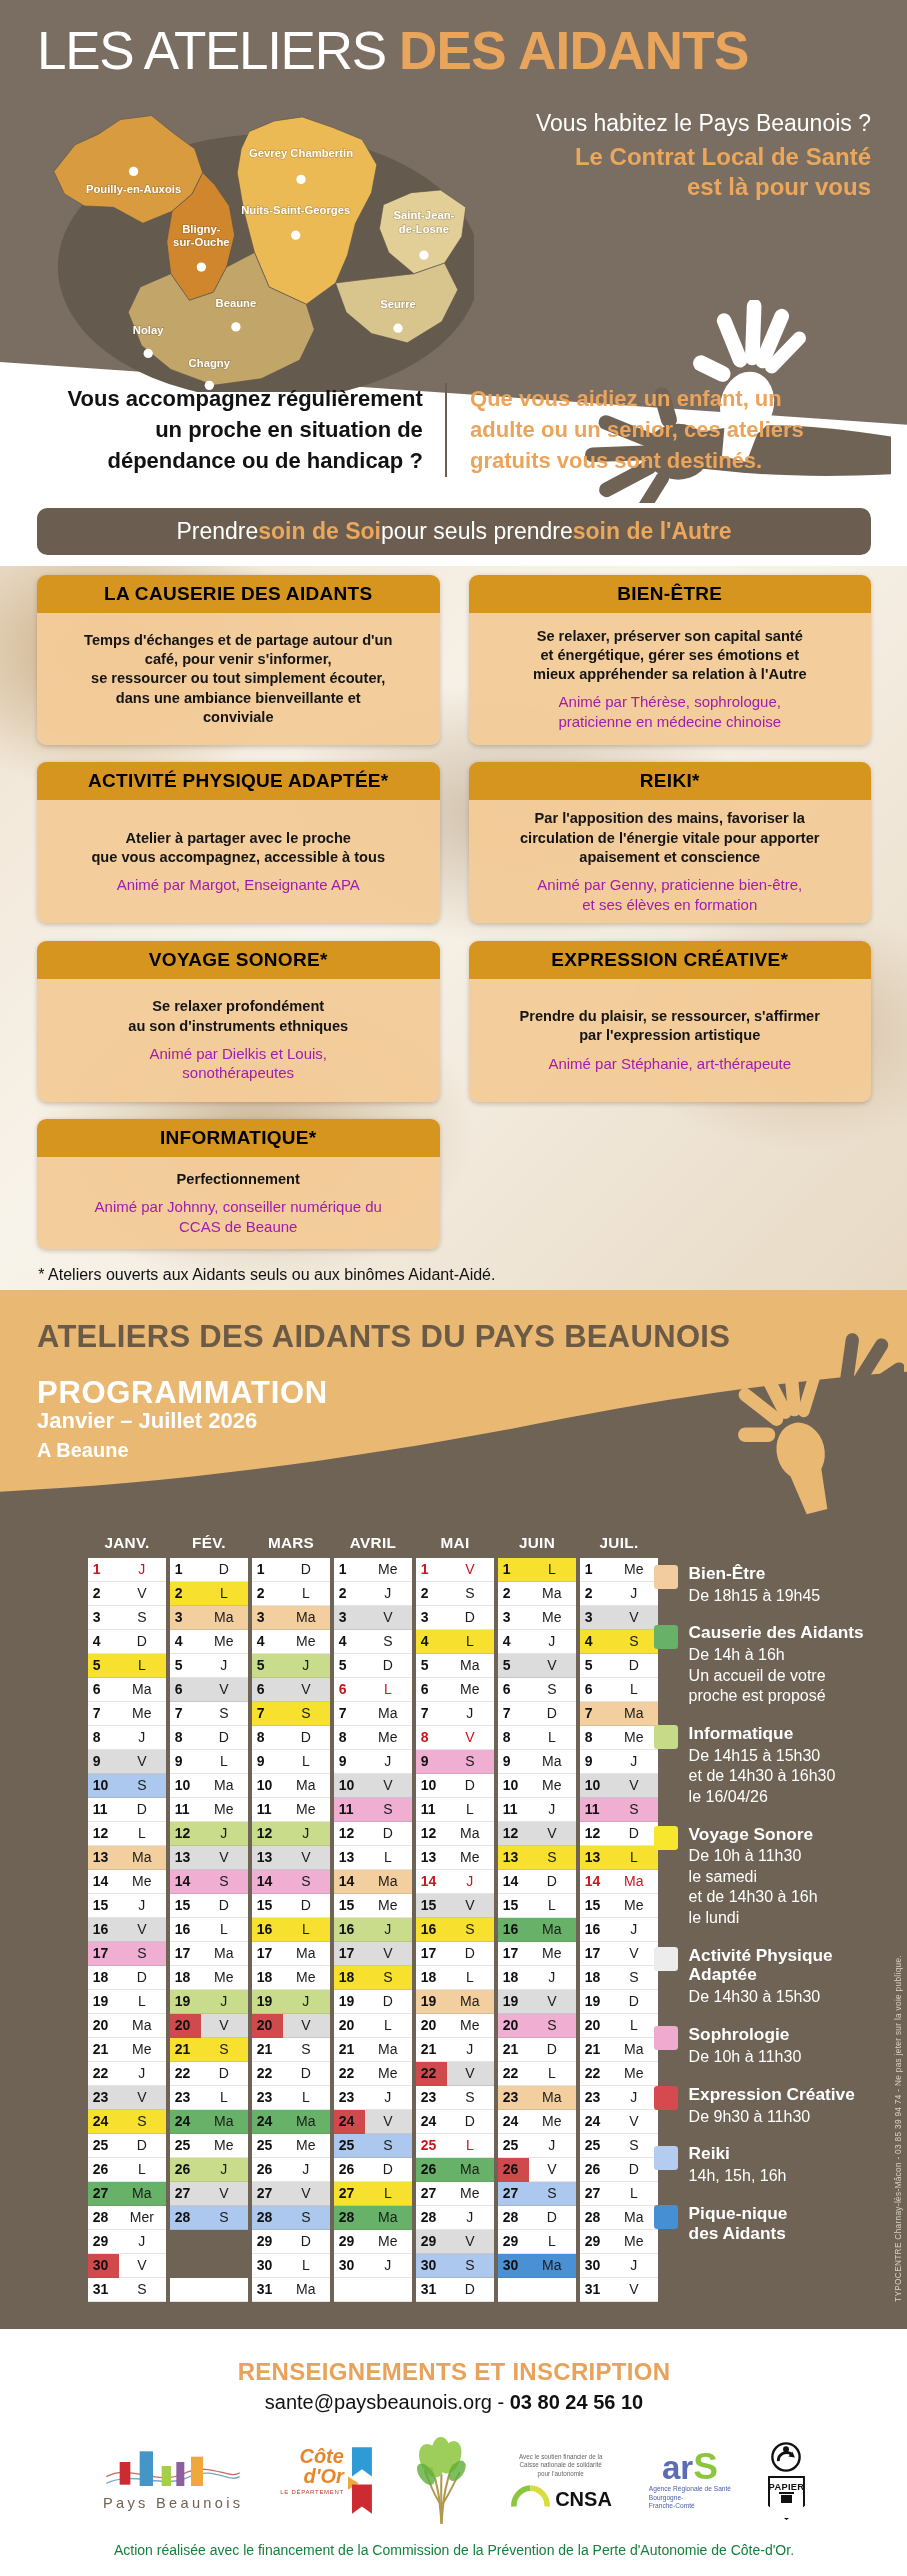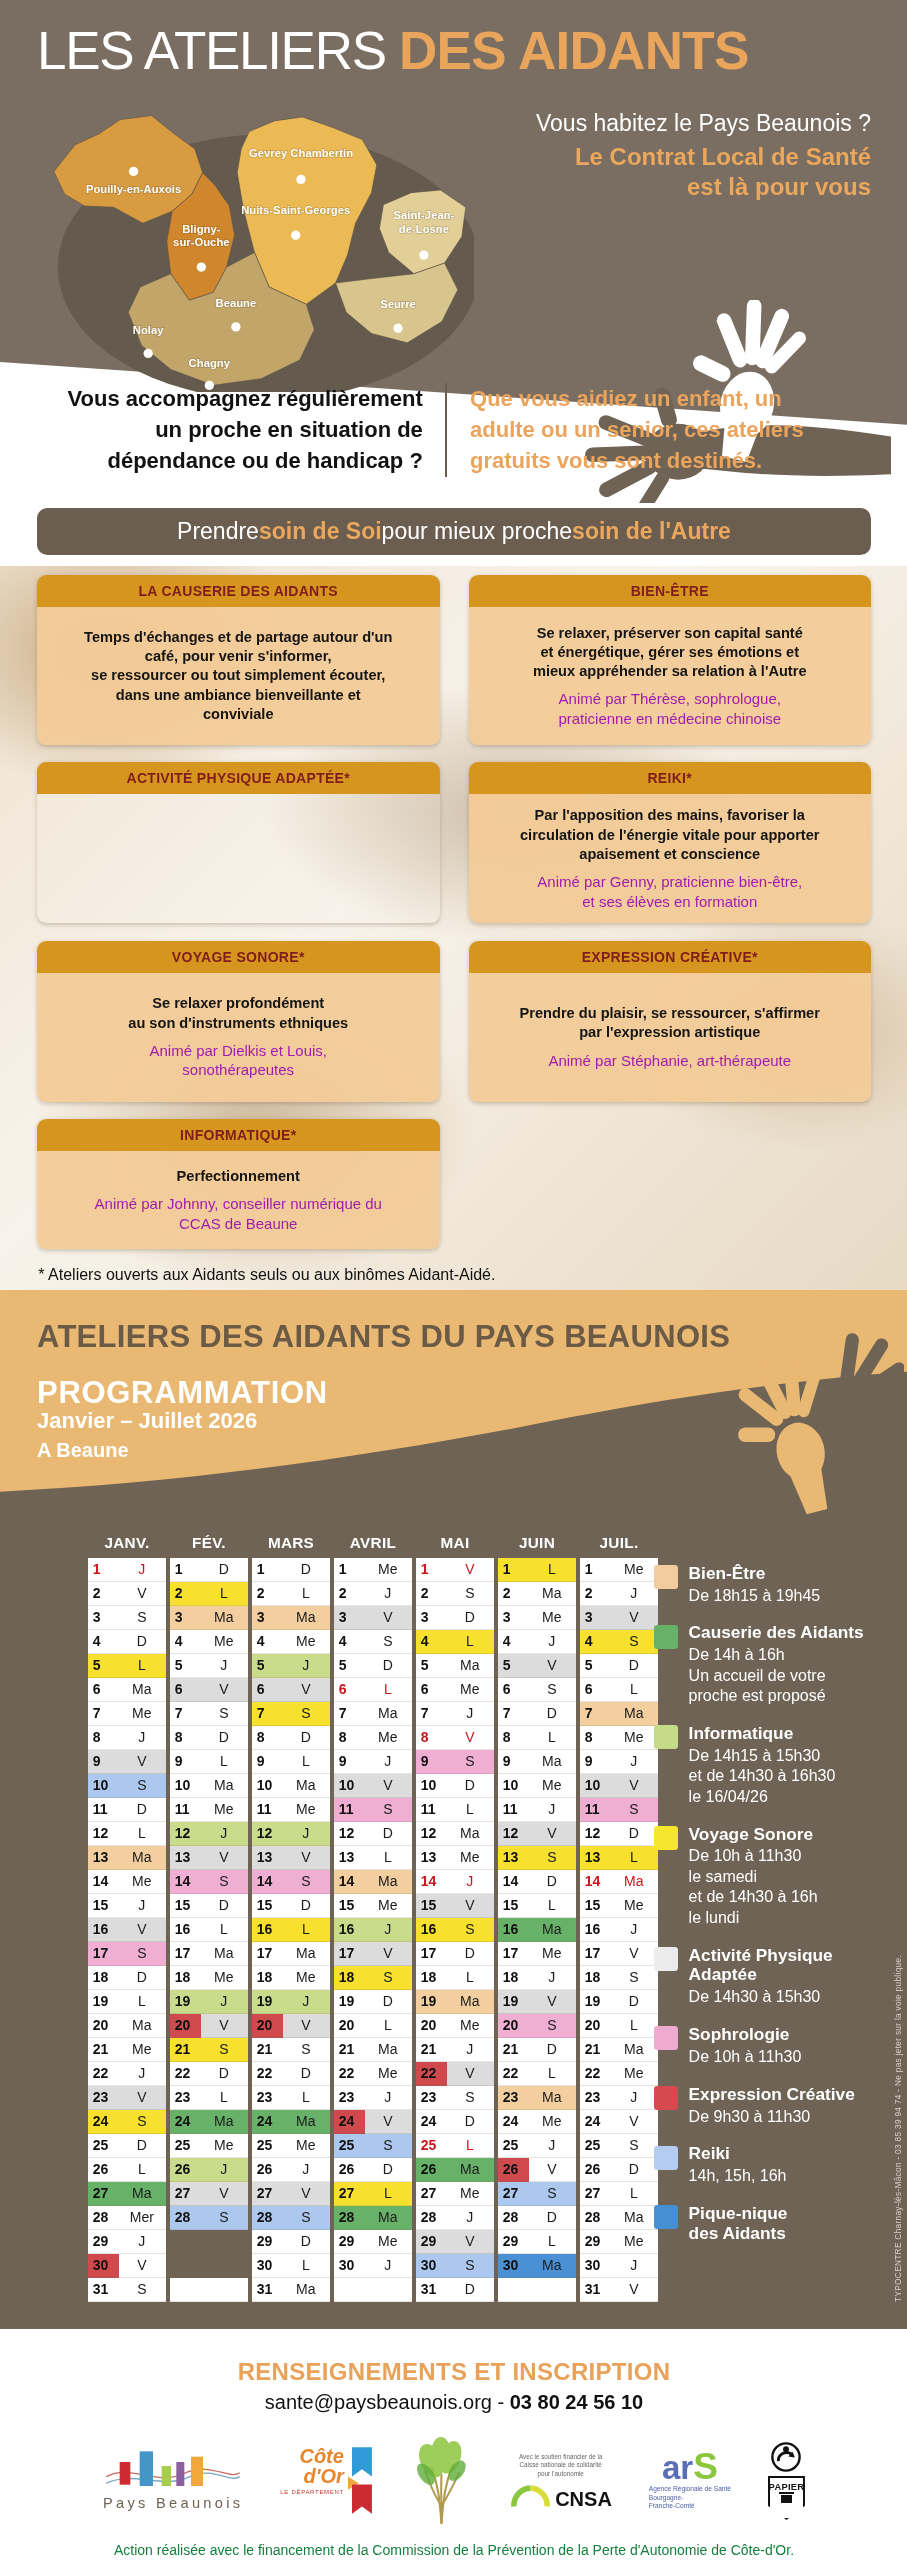--- a/index.html
+++ b/index.html
@@ -39,21 +39,21 @@
      background:
        radial-gradient(279px 199px at 12% 12%,rgba(158,108,38,.50),transparent 70%),
        radial-gradient(346px 186px at 56% 34%,rgba(120,80,30,.32),transparent 70%),
        radial-gradient(306px 213px at 28% 78%,rgba(140,95,35,.38),transparent 72%),
        radial-gradient(253px 173px at 88% 64%,rgba(150,105,45,.28),transparent 70%),
        linear-gradient(135deg,#efe3d2,#f8f3ea 42%,#e7d9c4);}
   .cards-grid{display:grid;grid-template-columns:1fr 1fr;column-gap:29px;row-gap:17.3px;
               grid-template-rows:170px 161px 161px 130px;}
   .card{display:flex;flex-direction:column;border-radius:9.3px;overflow:hidden;
         box-shadow:0 1.3px 4px rgba(80,55,20,.25);}
-  .card-head{background:#d6951f;color:#7f1d1d;font-weight:800;font-size:14px;text-align:center;
+  .card-head{background:#d6951f;color:#000000;font-weight:800;font-size:19px;text-align:center;
              padding:8px 14px;letter-spacing:0.3px;}
   .card-body{background:rgba(243,203,152,.96);flex:1;display:flex;flex-direction:column;
              justify-content:center;align-items:center;gap:8px;padding:6.6px 13.3px;text-align:center;}
   .card-text{font-size:14.6px;font-weight:700;line-height:1.32;color:#151515;white-space:pre-line;}
   .card-anim{font-size:15px;font-weight:400;line-height:1.3;color:#a21caf;white-space:pre-line;}
   .footnote{margin:17.3px 0 0 1.3px;font-size:16px;color:#111;}
 
   
   .section2{position:relative;height:231px;background:#e9b873;overflow:hidden;}
   .s2-title{margin:0;position:absolute;left:37px;top:29px;font-size:31px;font-weight:800;
@@ -200,21 +200,21 @@
       <div class="intro-right">Que vous aidiez un enfant, un
 adulte ou un senior, ces ateliers
 gratuits vous sont destinés.</div>
     </div>
   </section>
 
   <section class="banner-wrap">
     <div class="banner">
       <span>Prendre </span>
       <strong>soin de Soi</strong>
-      <span> pour mieux proche </span>
+      <span> pour seuls prendre </span>
       <strong>soin de l'Autre</strong>
     </div>
   </section>
 
   <section class="cards-section">
     <div class="cards-grid" id="cards-grid">
         <div class="card">
           <div class="card-head">LA CAUSERIE DES AIDANTS</div>
           <div class="card-body">
             <div class="card-text">Temps d'échanges et de partage autour d'un
@@ -229,20 +229,25 @@
           <div class="card-body">
             <div class="card-text">Se relaxer, préserver son capital santé
 et énergétique, gérer ses émotions et
 mieux appréhender sa relation à l'Autre</div>
             <div class="card-anim">Animé par Thérèse, sophrologue,
 praticienne en médecine chinoise</div>
           </div>
         </div>
         <div class="card">
           <div class="card-head">ACTIVITÉ PHYSIQUE ADAPTÉE*</div>
+          <div class="card-body">
+            <div class="card-text">Atelier à partager avec le proche
+que vous accompagnez, accessible à tous</div>
+            <div class="card-anim">Animé par Margot, Enseignante APA</div>
+          </div>
         </div>
         <div class="card">
           <div class="card-head">REIKI*</div>
           <div class="card-body">
             <div class="card-text">Par l'apposition des mains, favoriser la
 circulation de l'énergie vitale pour apporter
 apaisement et conscience</div>
             <div class="card-anim">Animé par Genny, praticienne bien-être,
 et ses élèves en formation</div>
           </div>

